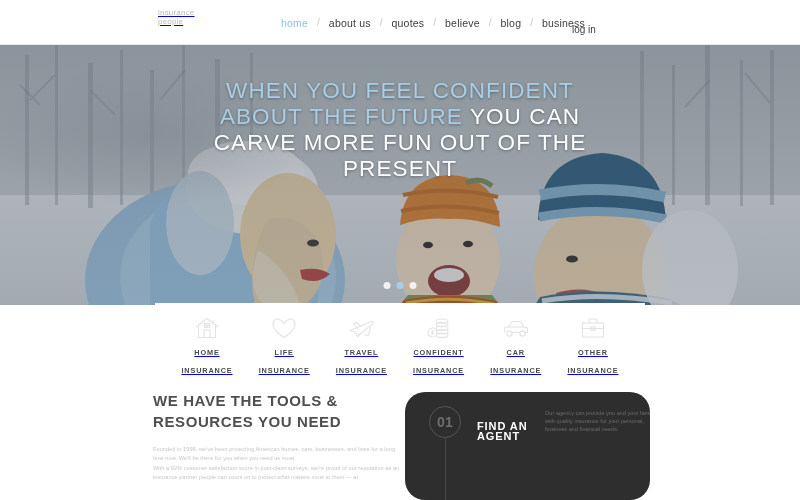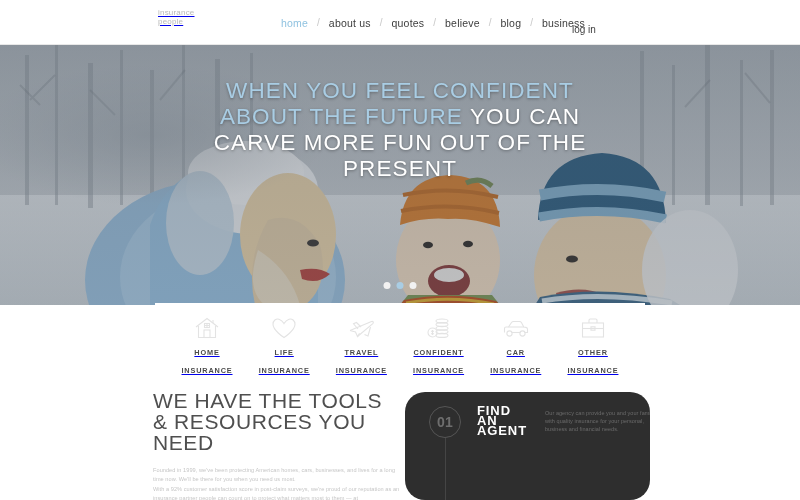--- a/index.html
+++ b/index.html
@@ -89,21 +89,21 @@
   .svc-label {
     margin-top:5px; font-size:7.3px; font-weight:bold; color:#4a4a4a;
     letter-spacing:0.85px; line-height:9.5px;
   }
 
   
   .lower { position:absolute; top:375px; left:0; width:800px; height:125px; background:#fff; }
 
   .left-col { position:absolute; left:153px; top:15px; width:248px; }
   .big-head {
-    font-size:21px; line-height:21px; font-weight:normal; color:#4f4f4f;
+    font-size:15px; line-height:21px; font-weight:bold; color:#4f4f4f;
     letter-spacing:0.6px;
   }
   .body-copy {
     margin-top:13px; font-size:5.6px; line-height:8.6px; color:#c6c6c6;
     letter-spacing:0.05px;
   }
   .body-copy p { margin-bottom:2px; }
 
   .panel {
     position:absolute; left:405px; top:17px; width:245px; height:108px;
@@ -117,22 +117,22 @@
   .circle {
     width:32px; height:32px; border-radius:50%;
     border:1px solid #565656; display:flex; align-items:center; justify-content:center;
     font-size:14px; font-weight:bold; color:#6e6e6e; letter-spacing:0.3px;
     background:#2e2e2e; position:relative; z-index:2; flex:none;
   }
   .vline {
     position:absolute; left:40px; top:40px; width:1px; height:85px; background:#454545; z-index:1;
   }
   .step-title {
-    margin-left:16px; margin-top:0; width:58px;
-    font-size:13px; font-weight:bold; color:#ffffff;
+    margin-left:16px; margin-top:15px; width:58px;
+    font-size:11px; font-weight:bold; color:#ffffff;
     letter-spacing:0.9px; line-height:10px;
   }
   .step-desc {
     margin-left:10px; margin-top:3px; width:110px;
     font-size:5.5px; line-height:8px; color:#6b6b6b; letter-spacing:0.05px;
   }
 </style>
 </head>
 <body>
 

